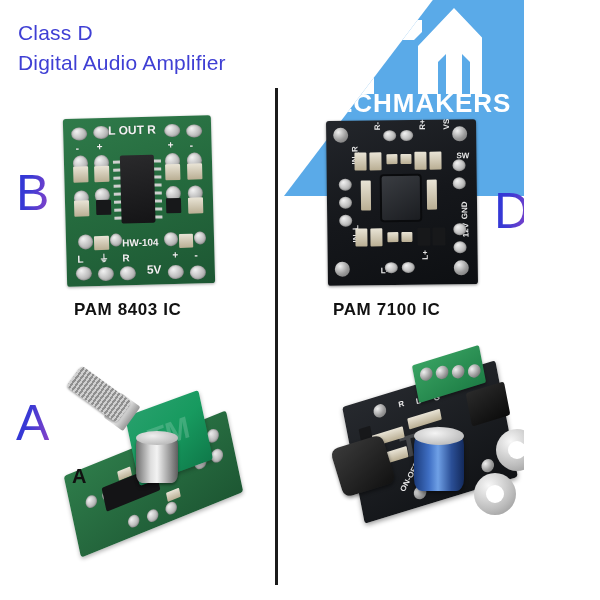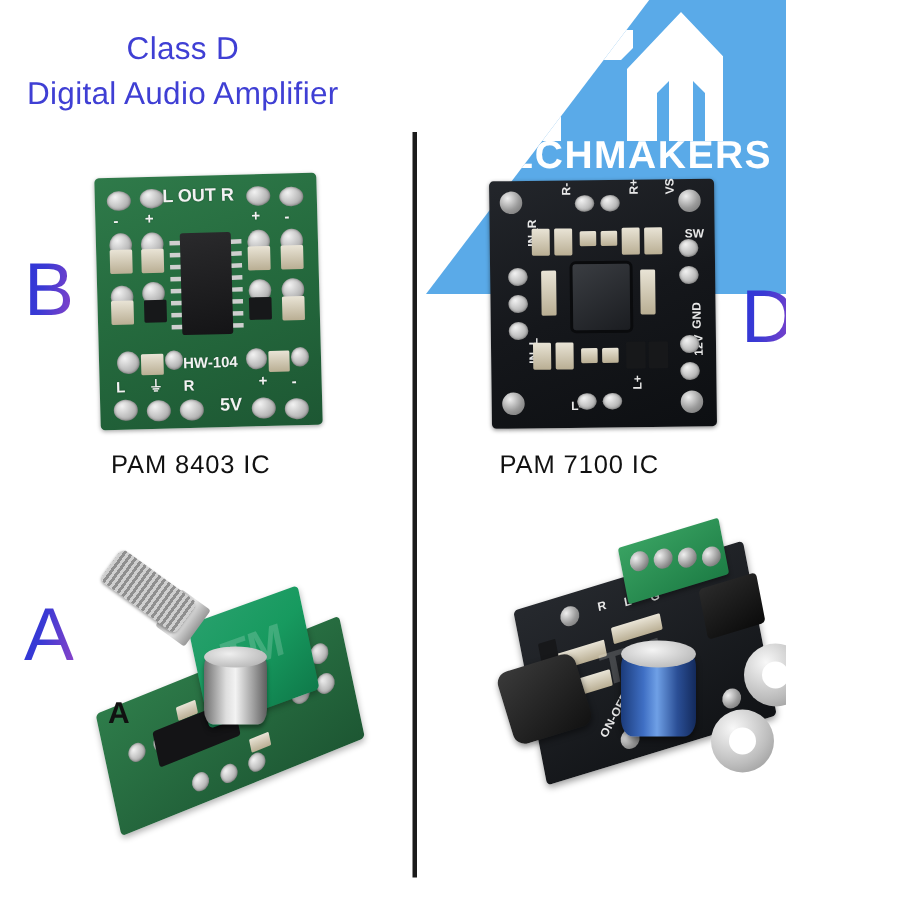--- a/index.html
+++ b/index.html
@@ -7,21 +7,20 @@
     padding: 0;
     background: #ffffff;
   }
   #page {
     position: relative;
     width: 524px;
     height: 600px;
     background: #ffffff;
     overflow: hidden;
     font-family: "Liberation Sans", sans-serif;
-    text-align: center;
   }
 
   
   #title {
     position: absolute;
     left: 18px;
     top: 18px;
     color: #3f3fd4;
     font-size: 21px;
     line-height: 30px;
@@ -83,21 +82,21 @@
   #letter-b { left: 16px;  top: 168px; }
   #letter-a { left: 16px;  top: 398px; }
   #letter-d { left: 494px; top: 186px; }
   #letter-c { left: 544px; top: 404px; }
 
   
   .caption {
     position: absolute;
     color: #111111;
     font-size: 17px;
-    font-weight: normal;
+    font-weight: bold;
     letter-spacing: 0.6px;
     font-family: "Liberation Sans", sans-serif;
   }
   #caption-b { left: 74px;  top: 300px; }
   #caption-d { left: 333px; top: 300px; }
 
   
   #board-b {
     position: absolute;
     left: 65px;

